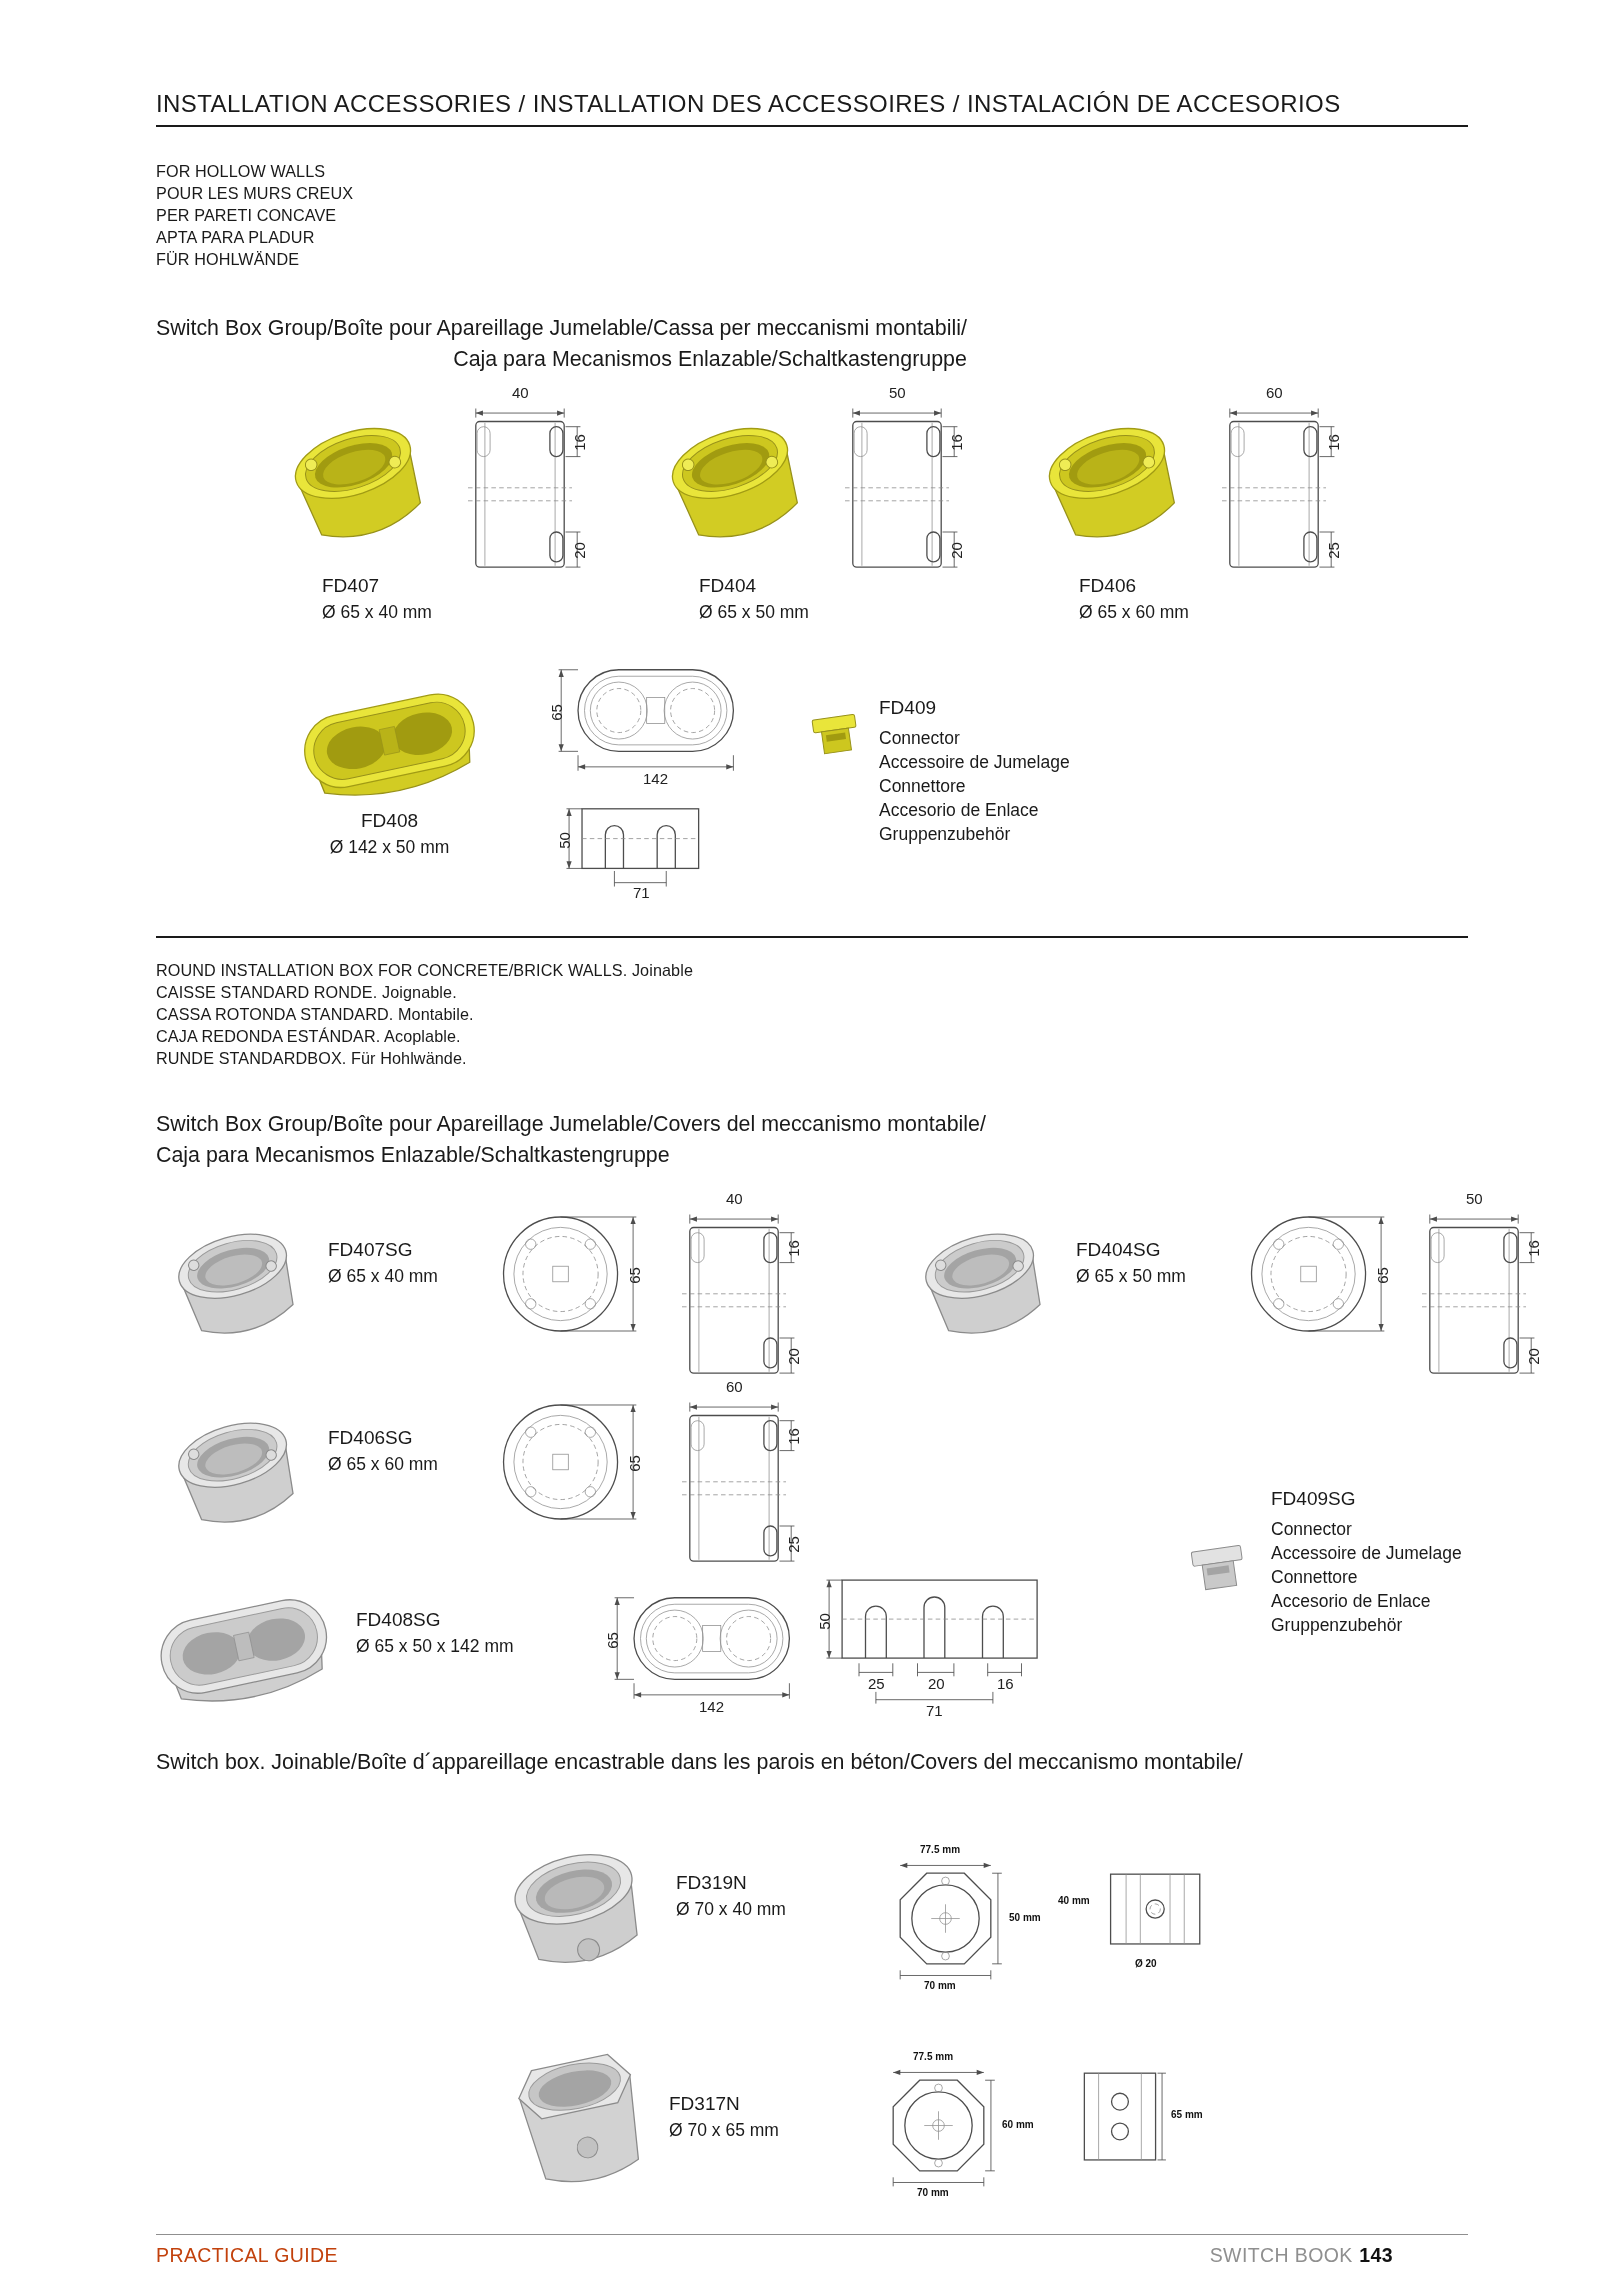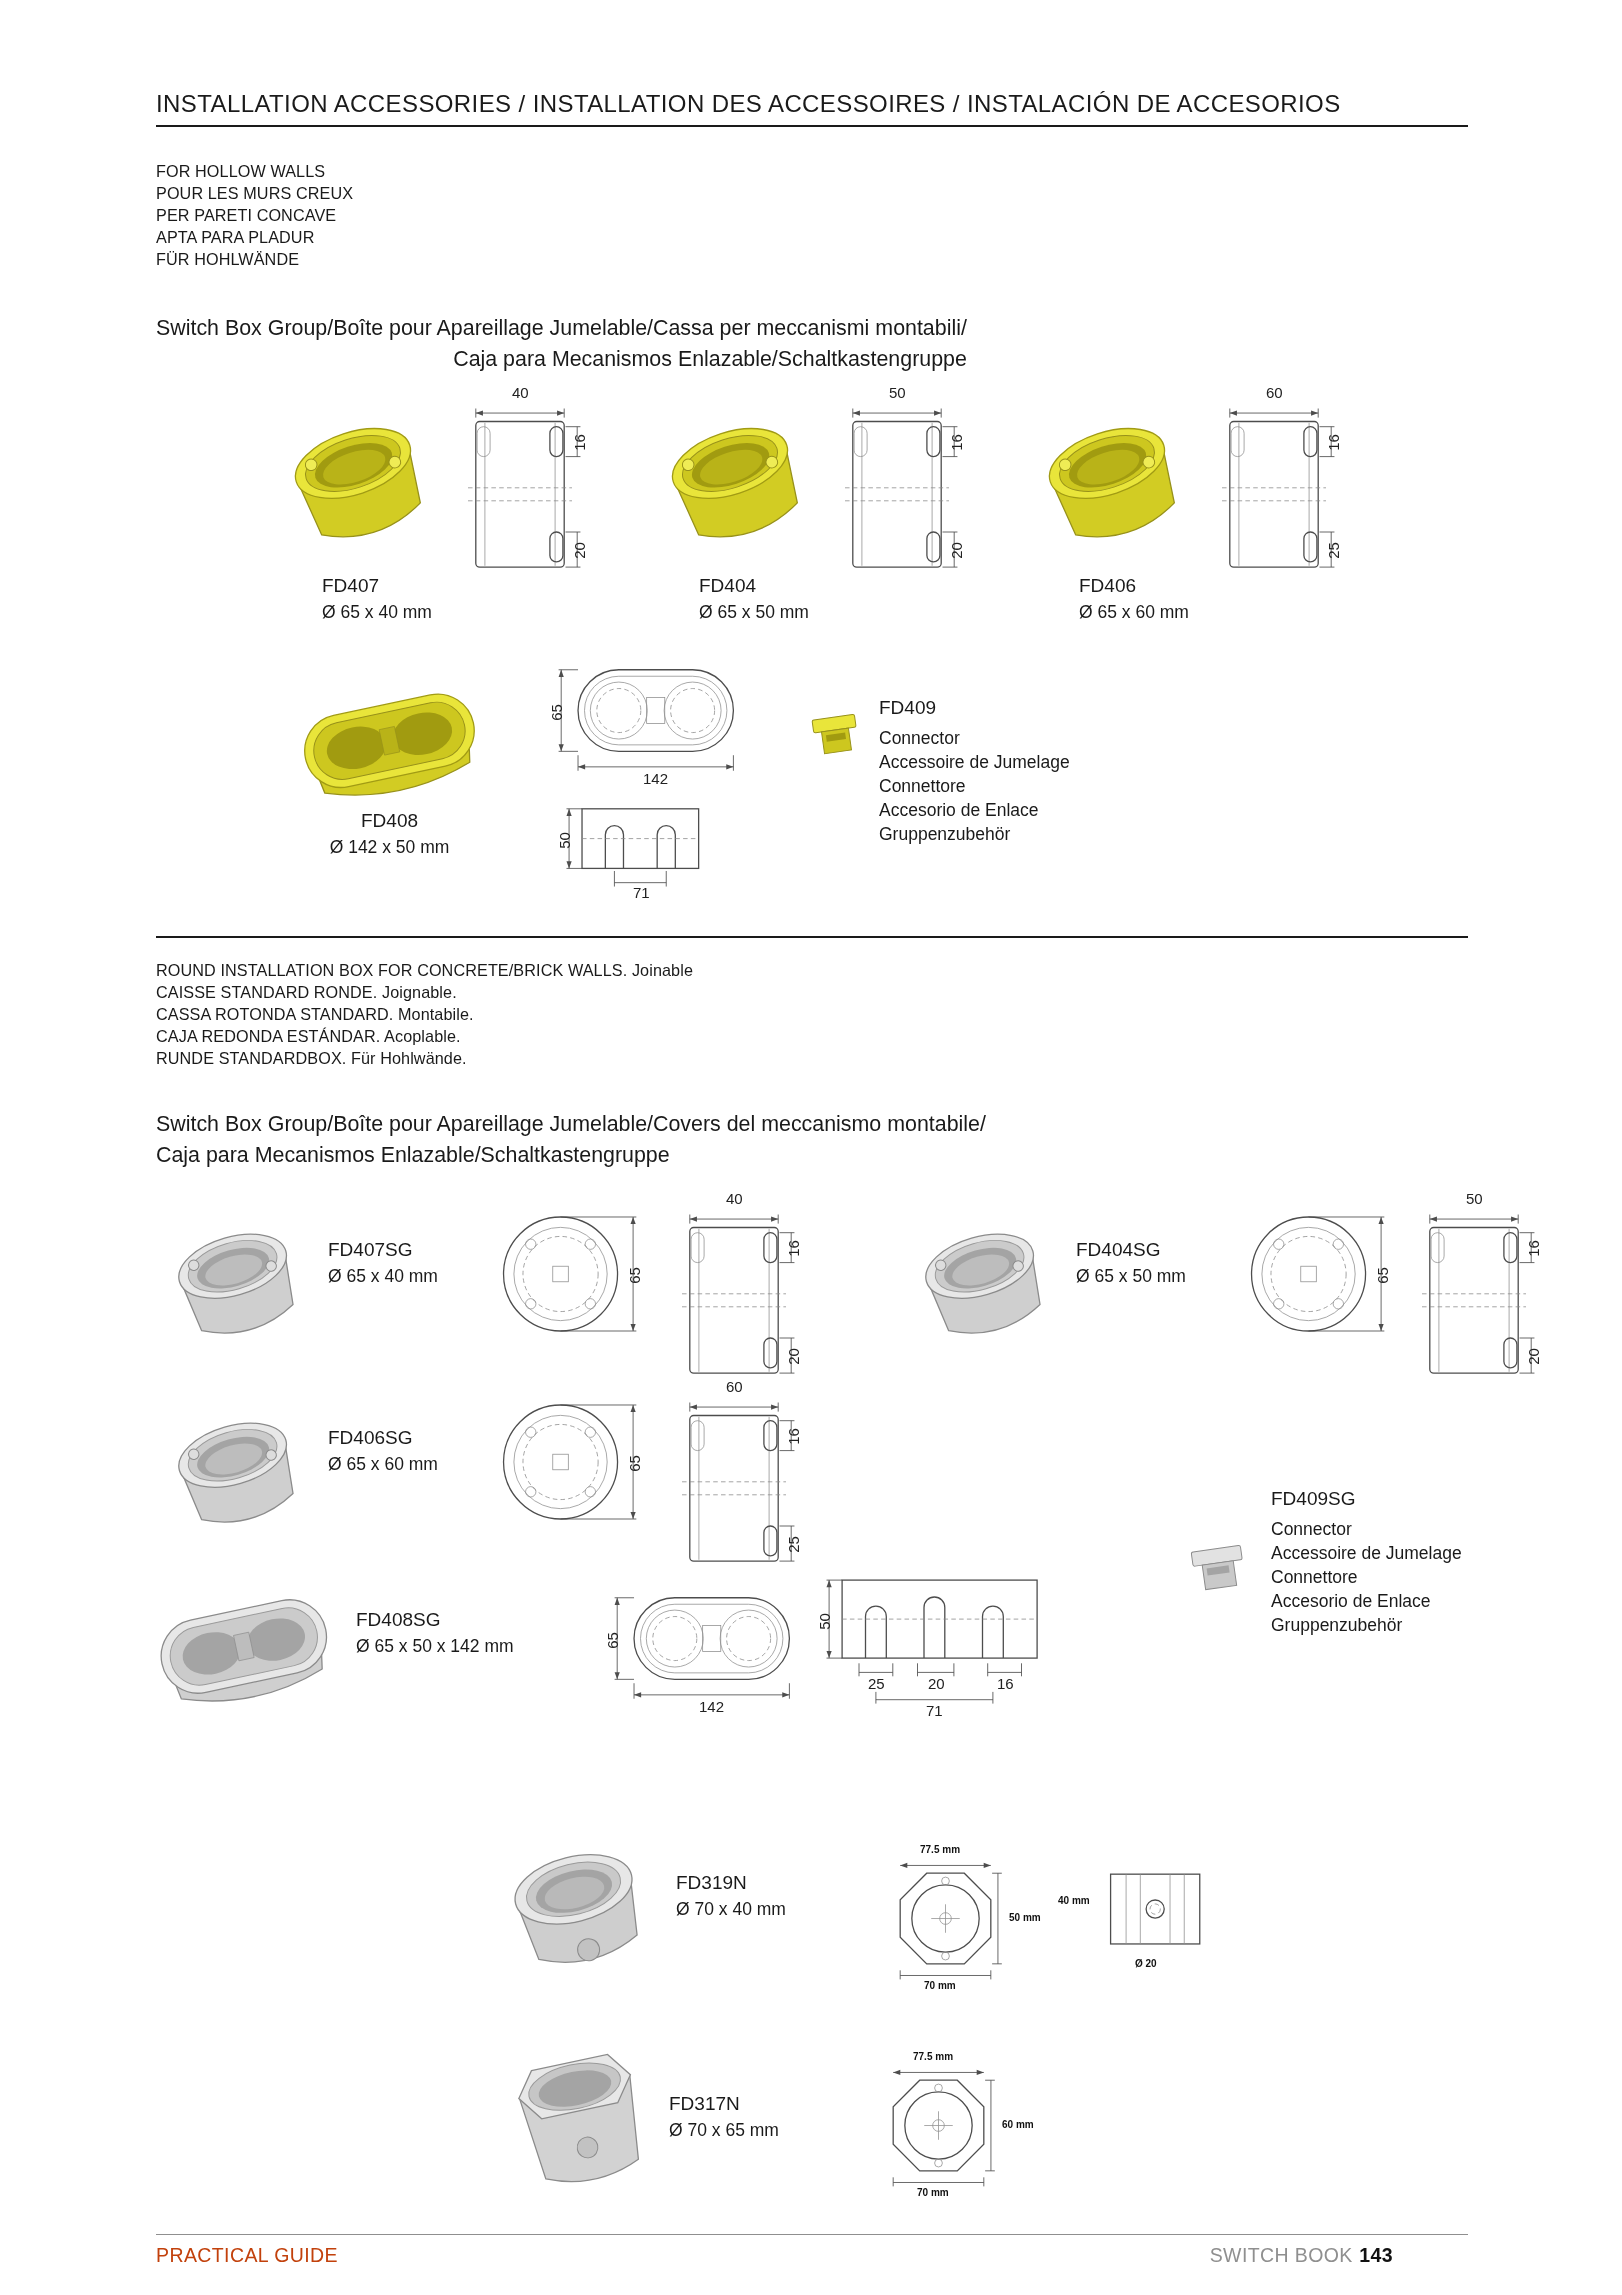--- a/index.html
+++ b/index.html
@@ -550,20 +550,21 @@
         <line x1="266" y1="186" x2="266" y2="204" class="dl"></line>
     </svg>
     <span class="dim v" style="left:-3.9px;top:42px;">50</span>
     <span class="dim" style="left:48px;top:104px;">25</span>
     <span class="dim" style="left:108px;top:104px;">20</span>
     <span class="dim" style="left:177px;top:104px;">16</span>
     <span class="dim" style="left:106px;top:131px;">71</span>
   </div>
 
   <div class="abs stitle" style="left:156px;top:1747px;">
+    <div>Switch box. Joinable/Boîte d´appareillage encastrable dans les parois en béton/Covers del meccanismo montabile/</div>
   </div>
 
   <div class="abs" style="left:491px;top:1824px;">
     <svg width="172" height="159" viewBox="0 0 265 245">
       <g transform="rotate(-14 132 120)">
         <path d="M42,100 L54,192 Q132,230 210,192 L222,100 Z" fill="#cecece" stroke="#8b8b8b" stroke-width="2"></path>
         <ellipse cx="132" cy="100" rx="92" ry="50" fill="#e7e7e7" stroke="#8b8b8b" stroke-width="2"></ellipse>
         <ellipse cx="132" cy="100" rx="74" ry="39" fill="#c9c9c9" stroke="#9a9a9a" stroke-width="1.5"></ellipse>
         <ellipse cx="132" cy="103" rx="60" ry="31" fill="#a4a4a4"></ellipse>
         <ellipse cx="132" cy="106" rx="47" ry="23" fill="#b9b9b9"></ellipse>
@@ -647,20 +648,33 @@
       <line x1="167" y1="20" x2="182" y2="20" class="dl"></line>
         <line x1="167" y1="160" x2="182" y2="160" class="dl"></line>
       <line x1="25" y1="178" x2="165" y2="178" class="dl"></line>
       <line x1="25" y1="170" x2="25" y2="184" class="dl"></line>
         <line x1="165" y1="170" x2="165" y2="184" class="dl"></line>
     </svg>
     <span class="dimb" style="left:125px;top:68px;">60 mm</span>
     <span class="dimb" style="left:40px;top:136px;">70 mm</span>
   </div>
 
+  <div class="drawing" style="left:1072px;top:2065px;width:162px;height:117px;">
+    <svg width="91" height="101" viewBox="0 0 140 156" style="position:absolute;left:6.5px;top:2.6px;">
+      <rect x="8" y="8" width="110" height="134" class="ln"></rect>
+      <line x1="30" y1="8" x2="30" y2="142" class="lnt"></line>
+        <line x1="96" y1="8" x2="96" y2="142" class="lnt"></line>
+      <circle cx="63" cy="52" r="13" class="ln"></circle>
+      <circle cx="63" cy="98" r="13" class="ln"></circle>
+      <line x1="128" y1="8" x2="128" y2="142" class="dl"></line>
+      <line x1="121" y1="8" x2="134" y2="8" class="dl"></line>
+        <line x1="121" y1="142" x2="134" y2="142" class="dl"></line>
+    </svg>
+    <span class="dimb" style="left:99px;top:44px;">65 mm</span>
+  </div>
 
   <div class="rule-thin" style="left:156px;top:2234px;width:1312px;"></div>
   <div class="abs footer-left" style="left:156px;top:2244px;">PRACTICAL GUIDE</div>
   <div class="abs footer-right" style="right:155px;top:2244px;">
     <span>SWITCH BOOK</span><b>143</b>
   </div>
 
 </div>
 
 

